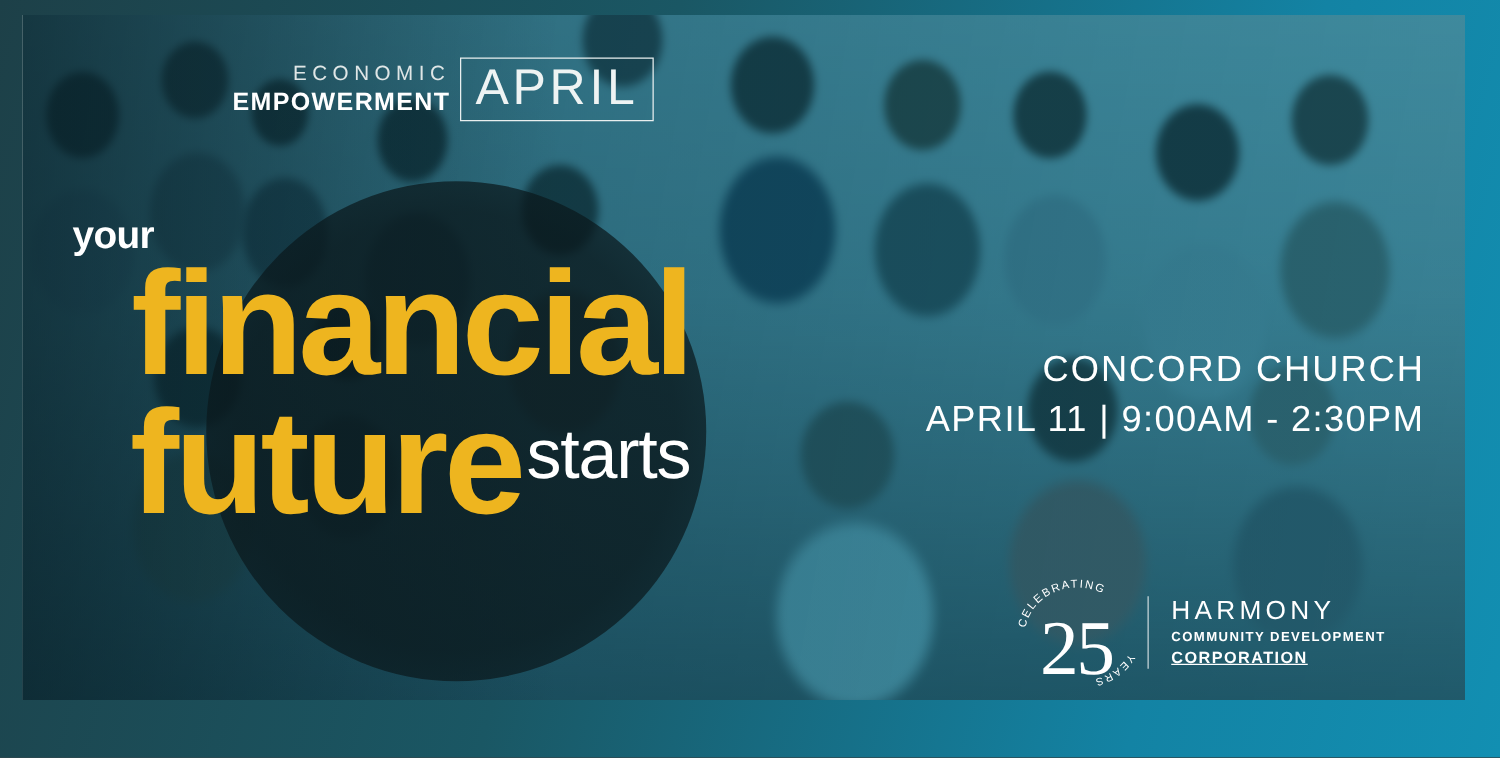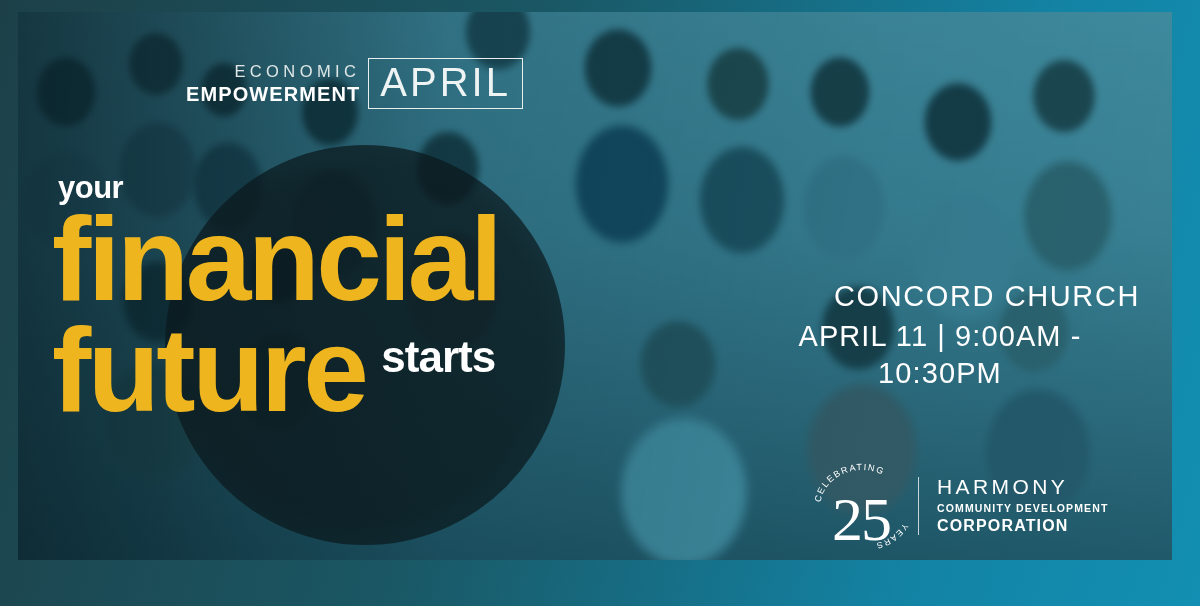--- a/index.html
+++ b/index.html
@@ -87,21 +87,21 @@
       rgba(10,24,28,0) 100%);
   }
   .left-shade{
     position:absolute;left:0;top:0;width:430px;height:100%;
     background:linear-gradient(90deg,rgba(8,26,32,.55) 0%,rgba(8,26,32,.18) 62%,rgba(8,26,32,0) 100%);
   }
 
   
   .expo-logo{
     position:absolute;left:186px;top:46px;
-    display:flex;align-items:center;margin-top:12px;
+    display:flex;align-items:center;
   }
   .expo-words{display:flex;flex-direction:column;align-items:flex-end;margin-right:8px;}
   .expo-economic{
     color:#dfe6e6;font-size:16.5px;font-weight:300;letter-spacing:4.4px;
     line-height:1;margin-bottom:4px;
   }
   .expo-empower{
     color:#ffffff;font-size:20px;font-weight:700;letter-spacing:1.1px;line-height:1;
   }
   .expo-box{
@@ -119,25 +119,25 @@
     color:#ffffff;font-size:31px;font-weight:700;line-height:1;
     letter-spacing:-0.5px;margin-left:6px;
   }
   .h-financial{
     color:#eeb51f;font-size:118px;font-weight:700;line-height:.92;
     letter-spacing:-3.5px;margin-top:2px;text-align:right;
   }
   .h-row{display:flex;align-items:flex-start;margin-top:2px;}
   .h-future{
     color:#eeb51f;font-size:118px;font-weight:700;line-height:.92;
-    letter-spacing:-3.5px;
+    letter-spacing:-3.5px;margin-left:52px;
   }
   .h-starts{
-    margin-left:16px;margin-top:18px;
-    color:#ffffff;font-size:44px;font-weight:700;line-height:1.04;
+    margin-left:4px;margin-top:18px;
+    color:#ffffff;font-size:56px;font-weight:400;line-height:1.04;
     letter-spacing:-1px;
   }
 
   
   .event{
     position:absolute;left:740px;top:278px;width:400px;text-align:center;
     color:#ffffff;
   }
   .event-venue{font-size:29px;font-weight:500;letter-spacing:1.6px;line-height:1.25;text-align:right;}
   .event-when{font-size:29px;font-weight:500;letter-spacing:1.1px;line-height:1.25;margin-top:4px;}
@@ -154,21 +154,21 @@
     color:#ffffff;font-family:"Liberation Serif", serif;
     font-size:62px;line-height:1;letter-spacing:-2px;
   }
   .divider{
     width:1px;height:58px;background:rgba(255,255,255,.75);
     margin:0 18px 0 8px;
   }
   .harmony-text{color:#ffffff;}
   .h-name{font-size:21px;font-weight:400;letter-spacing:3.4px;line-height:1;}
   .h-sub1{font-size:10.5px;font-weight:700;letter-spacing:1.15px;line-height:1.35;margin-top:4px;}
-  .h-sub2{font-size:16px;font-weight:700;letter-spacing:1.15px;line-height:1.35;}
+  .h-sub2{font-size:13px;font-weight:700;letter-spacing:1.15px;line-height:1.35;text-decoration:underline;}
 </style>
 </head>
 <body>
 
 <div class="banner">
 
   <div class="photo-plate">
     <div class="photo-bg"></div>
     <div class="photo-tint"></div>
     <div class="photo-tint2"></div>
@@ -192,21 +192,21 @@
     <div class="h-row">
       <div class="h-future">future</div>
       <div class="h-starts">
         <div>starts</div>
       </div>
     </div>
   </div>
 
   <div class="event">
     <div class="event-venue">CONCORD CHURCH</div>
-    <div class="event-when">APRIL 11 | 9:00AM - 10:30PM</div>
+    <div class="event-when">APRIL 11 | 9:00AM - 2:30PM</div>
   </div>
 
   <div class="harmony">
     <div class="badge25">
       <svg width="98" height="80" viewBox="0 0 98 80">
         <defs>
           <path id="arcTop" d="M 8,44 A 42,38 0 0 1 92,40" fill="none"></path>
           <path id="arcBot" d="M 96,34 A 44,40 0 0 1 44,78" fill="none"></path>
         </defs>
         <text fill="#ffffff" font-family="Liberation Sans, sans-serif" font-size="9" letter-spacing="1.5">

